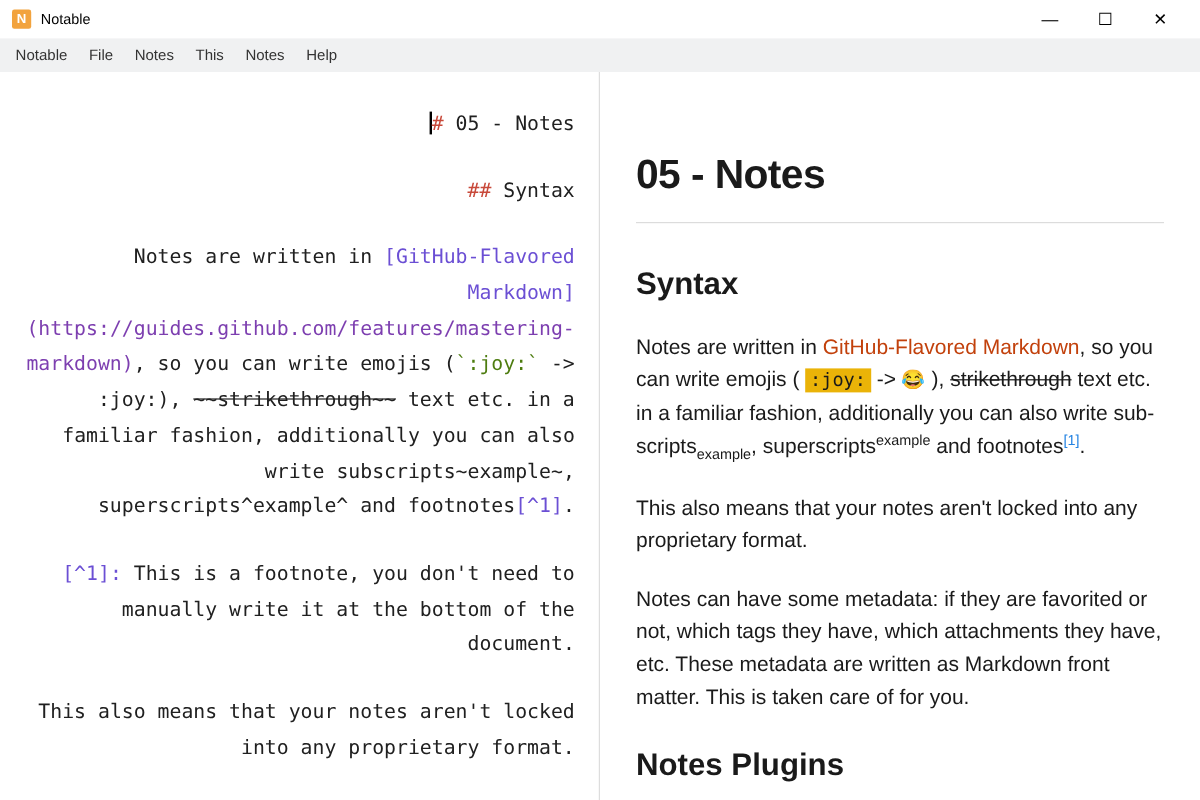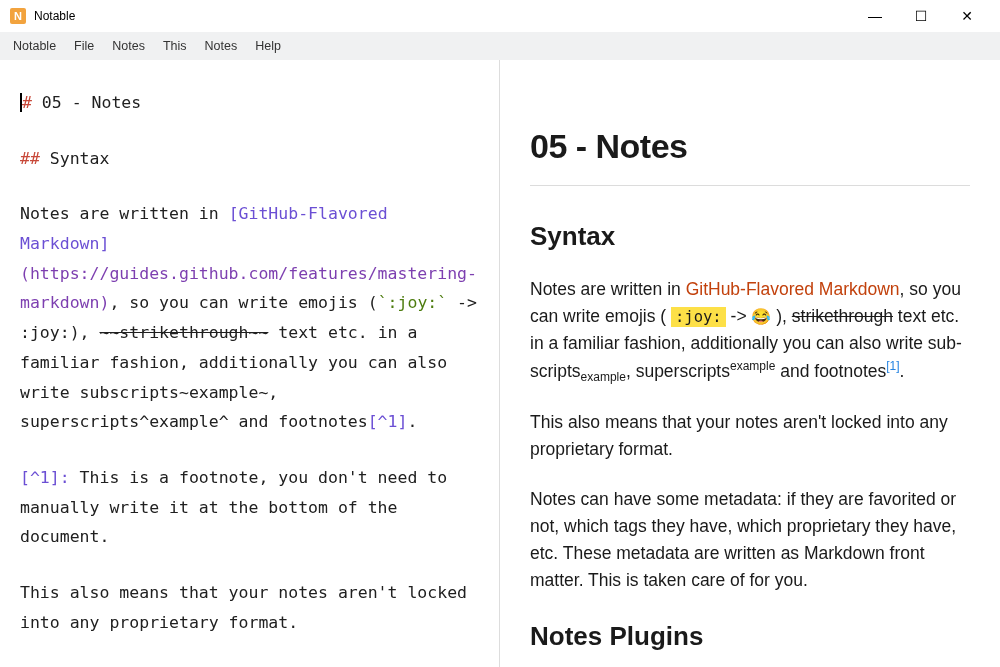--- a/index.html
+++ b/index.html
@@ -5,36 +5,36 @@
     * { box-sizing: border-box; margin: 0; padding: 0; }
     html, body { width: 1000px; height: 667px; overflow: hidden; font-family: -apple-system, "Segoe UI", Arial, sans-serif; background: #fff; }
     .titlebar { height: 32px; display: flex; align-items: center; padding: 0 10px; background: #fff; }
     .titlebar-icon { width: 16px; height: 16px; background: #f2a33e; margin-right: 8px; display: flex; align-items: center; justify-content: center; color: #fff; font-weight: bold; font-size: 11px; border-radius: 2px; }
     .titlebar-title { font-size: 12px; color: #000; }
     .win-controls { margin-left: auto; display: flex; gap: 0; }
     .win-btn { width: 46px; height: 32px; display: flex; align-items: center; justify-content: center; font-size: 14px; cursor: pointer; }
     .menubar { height: 28px; background: #f0f1f2; display: flex; align-items: center; padding: 0 4px; font-size: 12.5px; color: #333; }
     .menu-item { padding: 4px 9px; cursor: pointer; }
     .content { display: flex; height: calc(667px - 60px); }
-    .editor { width: 500px; padding: 28px 20px 20px 20px; font-family: "SF Mono", Menlo, Consolas, monospace; font-size: 16.5px; line-height: 1.8; color: #202020; overflow: hidden; border-right: 1px solid #ddd; }
+    .editor { width: 500px; padding: 28px 20px 20px 20px; font-family: "SF Mono", Menlo, Consolas, monospace; font-size: 16.5px; line-height: 1.8; color: #202020; overflow: hidden; border-right: 1px solid #ddd; text-align: right; }
     .editor .cursor { border-left: 2px solid #000; }
     .editor .hash { color: #c8493a; }
     .editor .linky { color: #6b4fd4; }
     .editor .linkpurp { color: #7d3fb0; }
     .editor .code { color: #4d7c0f; }
     .editor .strike { text-decoration: line-through; }
     .editor p { margin: 0 0 0 0; word-wrap: break-word; }
     .editor .spacer { height: 26px; }
     .preview { width: 500px; padding: 60px 30px 20px 30px; font-size: 17.5px; line-height: 1.55; color: #1a1a1a; overflow: hidden; }
     .preview h1 { font-size: 34px; font-weight: 800; margin-bottom: 12px; font-family: "Helvetica Neue", Arial, sans-serif; letter-spacing: -0.5px; }
     .preview .hr { border-bottom: 1px solid #dcdcdc; margin-bottom: 30px; }
     .preview h2 { font-size: 26px; font-weight: 700; margin-bottom: 20px; font-family: "Helvetica Neue", Arial, sans-serif; }
     .preview p { margin-bottom: 22px; font-family: "Helvetica Neue", Arial, sans-serif; }
     .preview a { color: #c2410c; text-decoration: none; }
-    .preview .inline-code { font-family: "SF Mono", Menlo, Consolas, monospace; background: #fde047; padding: 1px 4px; font-size: 15.5px; }
+    .preview .inline-code { font-family: "SF Mono", Menlo, Consolas, monospace; background: #eab308; padding: 1px 4px; font-size: 15.5px; }
     .preview .strikeout { text-decoration: line-through; }
     .preview sub { font-size: 12px; }
     .preview sup { font-size: 12px; }
     .preview .fnref { color: #2483e2; font-size: 12px; }
     .emoji { font-size: 16px; }
   </style>
 </head>
 <body>
 
 <div class="titlebar">
@@ -77,17 +77,17 @@
   </div>
 
   <div class="preview">
     <h1>05 - Notes</h1>
     <div class="hr"></div>
     <h2>Syntax</h2>
     <p>
       <span>Notes are written in </span><a href="#">GitHub-Flavored Markdown</a><span>, so you can write emojis ( </span><span class="inline-code">:joy:</span><span> -&gt; </span><span class="emoji">😂</span><span> ), </span><span class="strikeout">strikethrough</span><span> text etc. in a familiar fashion, additionally you can also write sub­scripts</span><sub>example</sub><span>, superscripts</span><sup>example</sup><span> and footnotes</span><sup><a href="#" class="fnref">[1]</a></sup><span>.</span>
     </p>
     <p>This also means that your notes aren't locked into any proprietary format.</p>
-    <p>Notes can have some metadata: if they are favorited or not, which tags they have, which proprietary they have, etc. These metadata are written as Markdown front matter. This is taken care of for you.</p>
+    <p>Notes can have some metadata: if they are favorited or not, which tags they have, which attachments they have, etc. These metadata are written as Markdown front matter. This is taken care of for you.</p>
     <h2>Notes Plugins</h2>
   </div>
 
 </div>
 
 </body></html>

